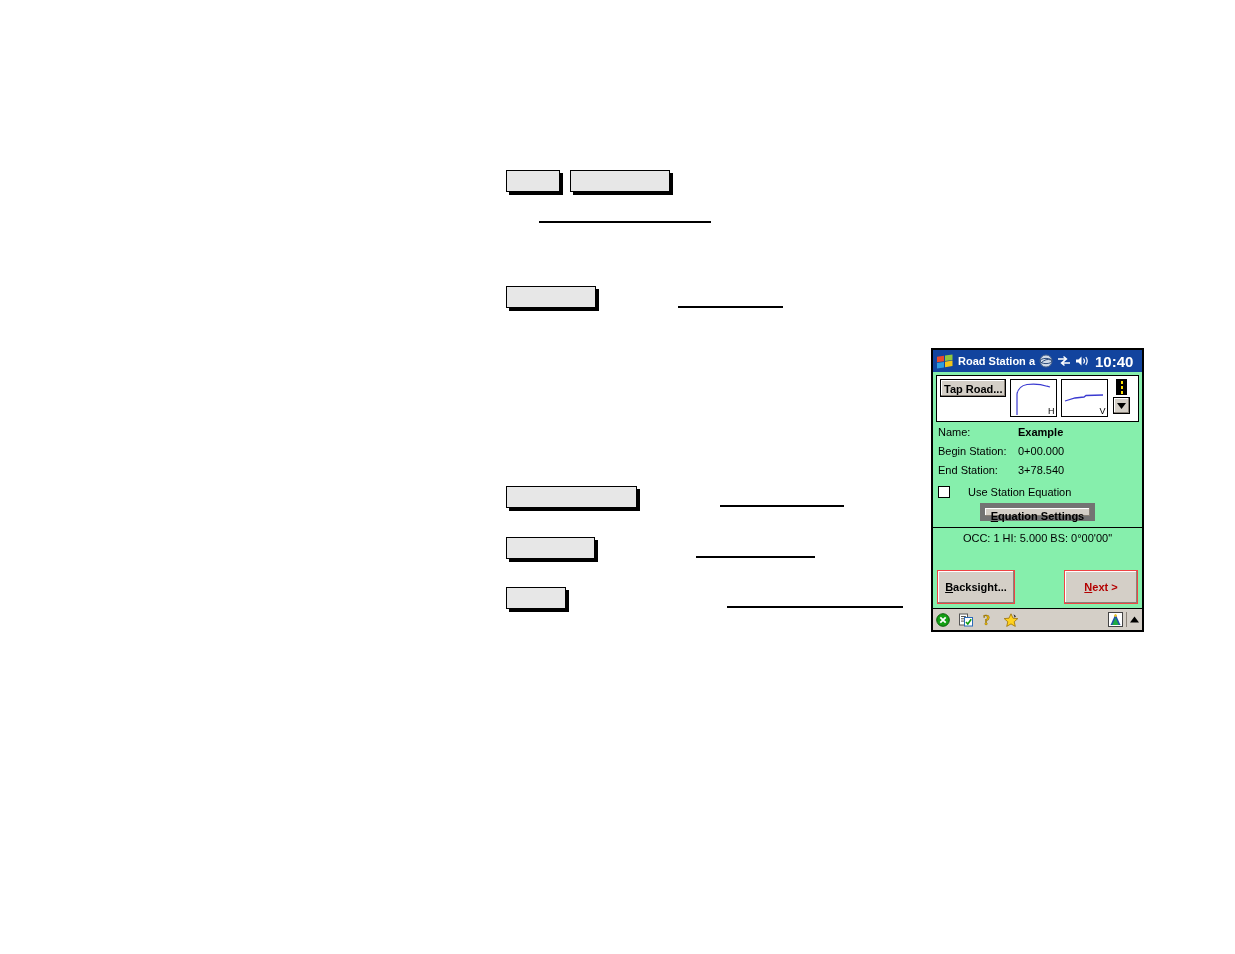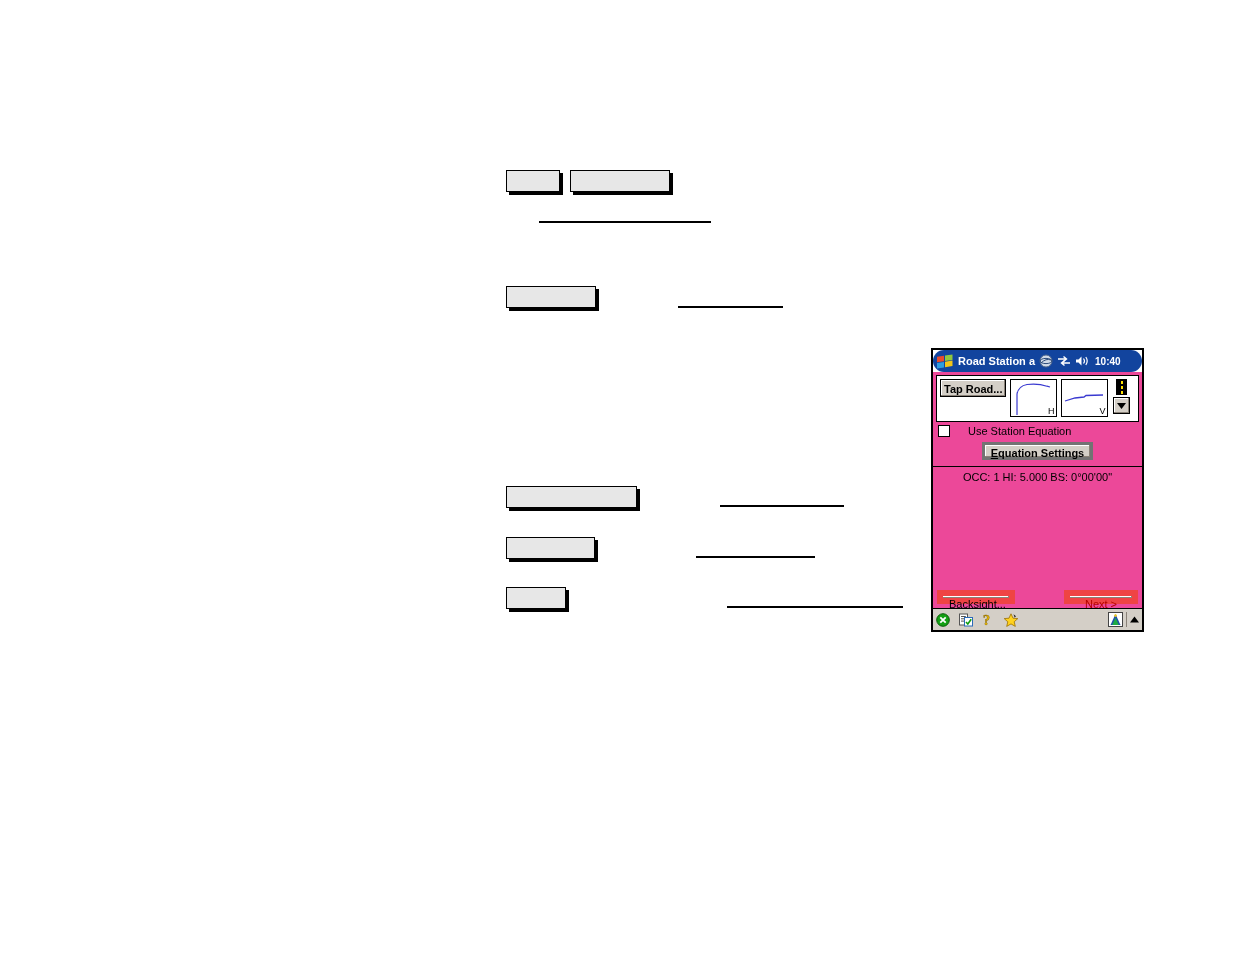--- a/index.html
+++ b/index.html
@@ -47,50 +47,49 @@
   .titlebar {
     height: 22px;
     background: linear-gradient(to bottom, #2a5fc8 0%, #1a47a8 50%, #24509e 100%);
     background: #12449e;
     display: flex;
     align-items: center;
     padding: 0 3px;
     box-sizing: border-box;
     color: #ffffff;
     gap: 4px;
-    border-radius: 11px;
   }
   .win-logo {
     width: 18px;
     height: 16px;
     position: relative;
     flex: 0 0 auto;
   }
   .titlebar-text {
     font-size: 11px;
     font-weight: bold;
     color: #ffffff;
     white-space: nowrap;
     letter-spacing: 0px;
   }
   .tb-icon { flex: 0 0 auto; display:flex; align-items:center; }
   .tb-time {
-    font-size: 10px;
+    font-size: 15px;
     font-weight: bold;
     color: #ffffff;
     margin-left: 1px;
   }
 
   
   .client {
     position: absolute;
     left: 0; right: 0;
     top: 22px;
     bottom: 22px;
-    background: #ec4899;
+    background: #86efac;
   }
 
   
   .toolbar {
     margin: 3px 3px 0 3px;
     height: 47px;
     border: 1px solid #000000;
     background: #ffffff;
     display: flex;
     align-items: flex-start;
@@ -195,21 +194,21 @@
     flex: 0 0 auto;
   }
 
   .eq-wrap {
     display: flex;
     justify-content: center;
     margin-top: 5px;
   }
   .btn-eq {
     background: #d4cfc7;
-    border: 3px solid #737373;
+    border: 5px solid #737373;
     box-shadow: inset -1px -1px 0 #8a8278, inset 1px 1px 0 #ffffff;
     font-size: 11px;
     font-weight: bold;
     padding: 1px 6px;
     height: 18px;
     line-height: 15px;
     box-sizing: border-box;
     cursor: pointer;
   }
 
@@ -229,25 +228,25 @@
     position: absolute;
     left: 0; right: 0;
     bottom: 4px;
     display: flex;
     justify-content: space-between;
     padding: 0 4px;
     box-sizing: border-box;
   }
   .btn-bottom {
     background: #d4cfc7;
-    border: 6px solid #ef4444;
+    border: 1px solid #ef4444;
     box-shadow: inset -1px -1px 0 #8a8278, inset 1px 1px 0 #ffffff;
     font-size: 11px;
-    font-weight: normal;
-    height: 14px;
+    font-weight: bold;
+    height: 34px;
     line-height: 15px;
     padding: 1px 6px;
     box-sizing: border-box;
     cursor: pointer;
     text-align: center;
   }
   .btn-backsight { width: 78px; color: #000000; }
   .btn-next { width: 74px; color: #b40000; }
   u { text-decoration: underline; }
 
@@ -358,20 +357,34 @@
           <span class="road-dash" style="top:11px;height:3px;"></span>
         </span>
         <span class="dropdown-btn">
           <svg width="9" height="6" viewBox="0 0 9 6">
               <polygon points="0,0 9,0 4.5,6" fill="#000000"></polygon>
             </svg>
         </span>
       </div>
     </div>
 
+    <div class="fields">
+      <div class="field-row">
+        <span class="field-label">Name:</span>
+        <span class="field-value bold">Example</span>
+      </div>
+      <div class="field-row">
+        <span class="field-label">Begin Station:</span>
+        <span class="field-value">0+00.000</span>
+      </div>
+      <div class="field-row">
+        <span class="field-label">End Station:</span>
+        <span class="field-value">3+78.540</span>
+      </div>
+    </div>
 
     <div class="checkrow">
       <span class="checkbox"></span>
       <span>Use Station Equation</span>
     </div>
 
     <div class="eq-wrap">
       <button class="btn-eq"><u>E</u><span>quation Settings</span></button>
     </div>
 

